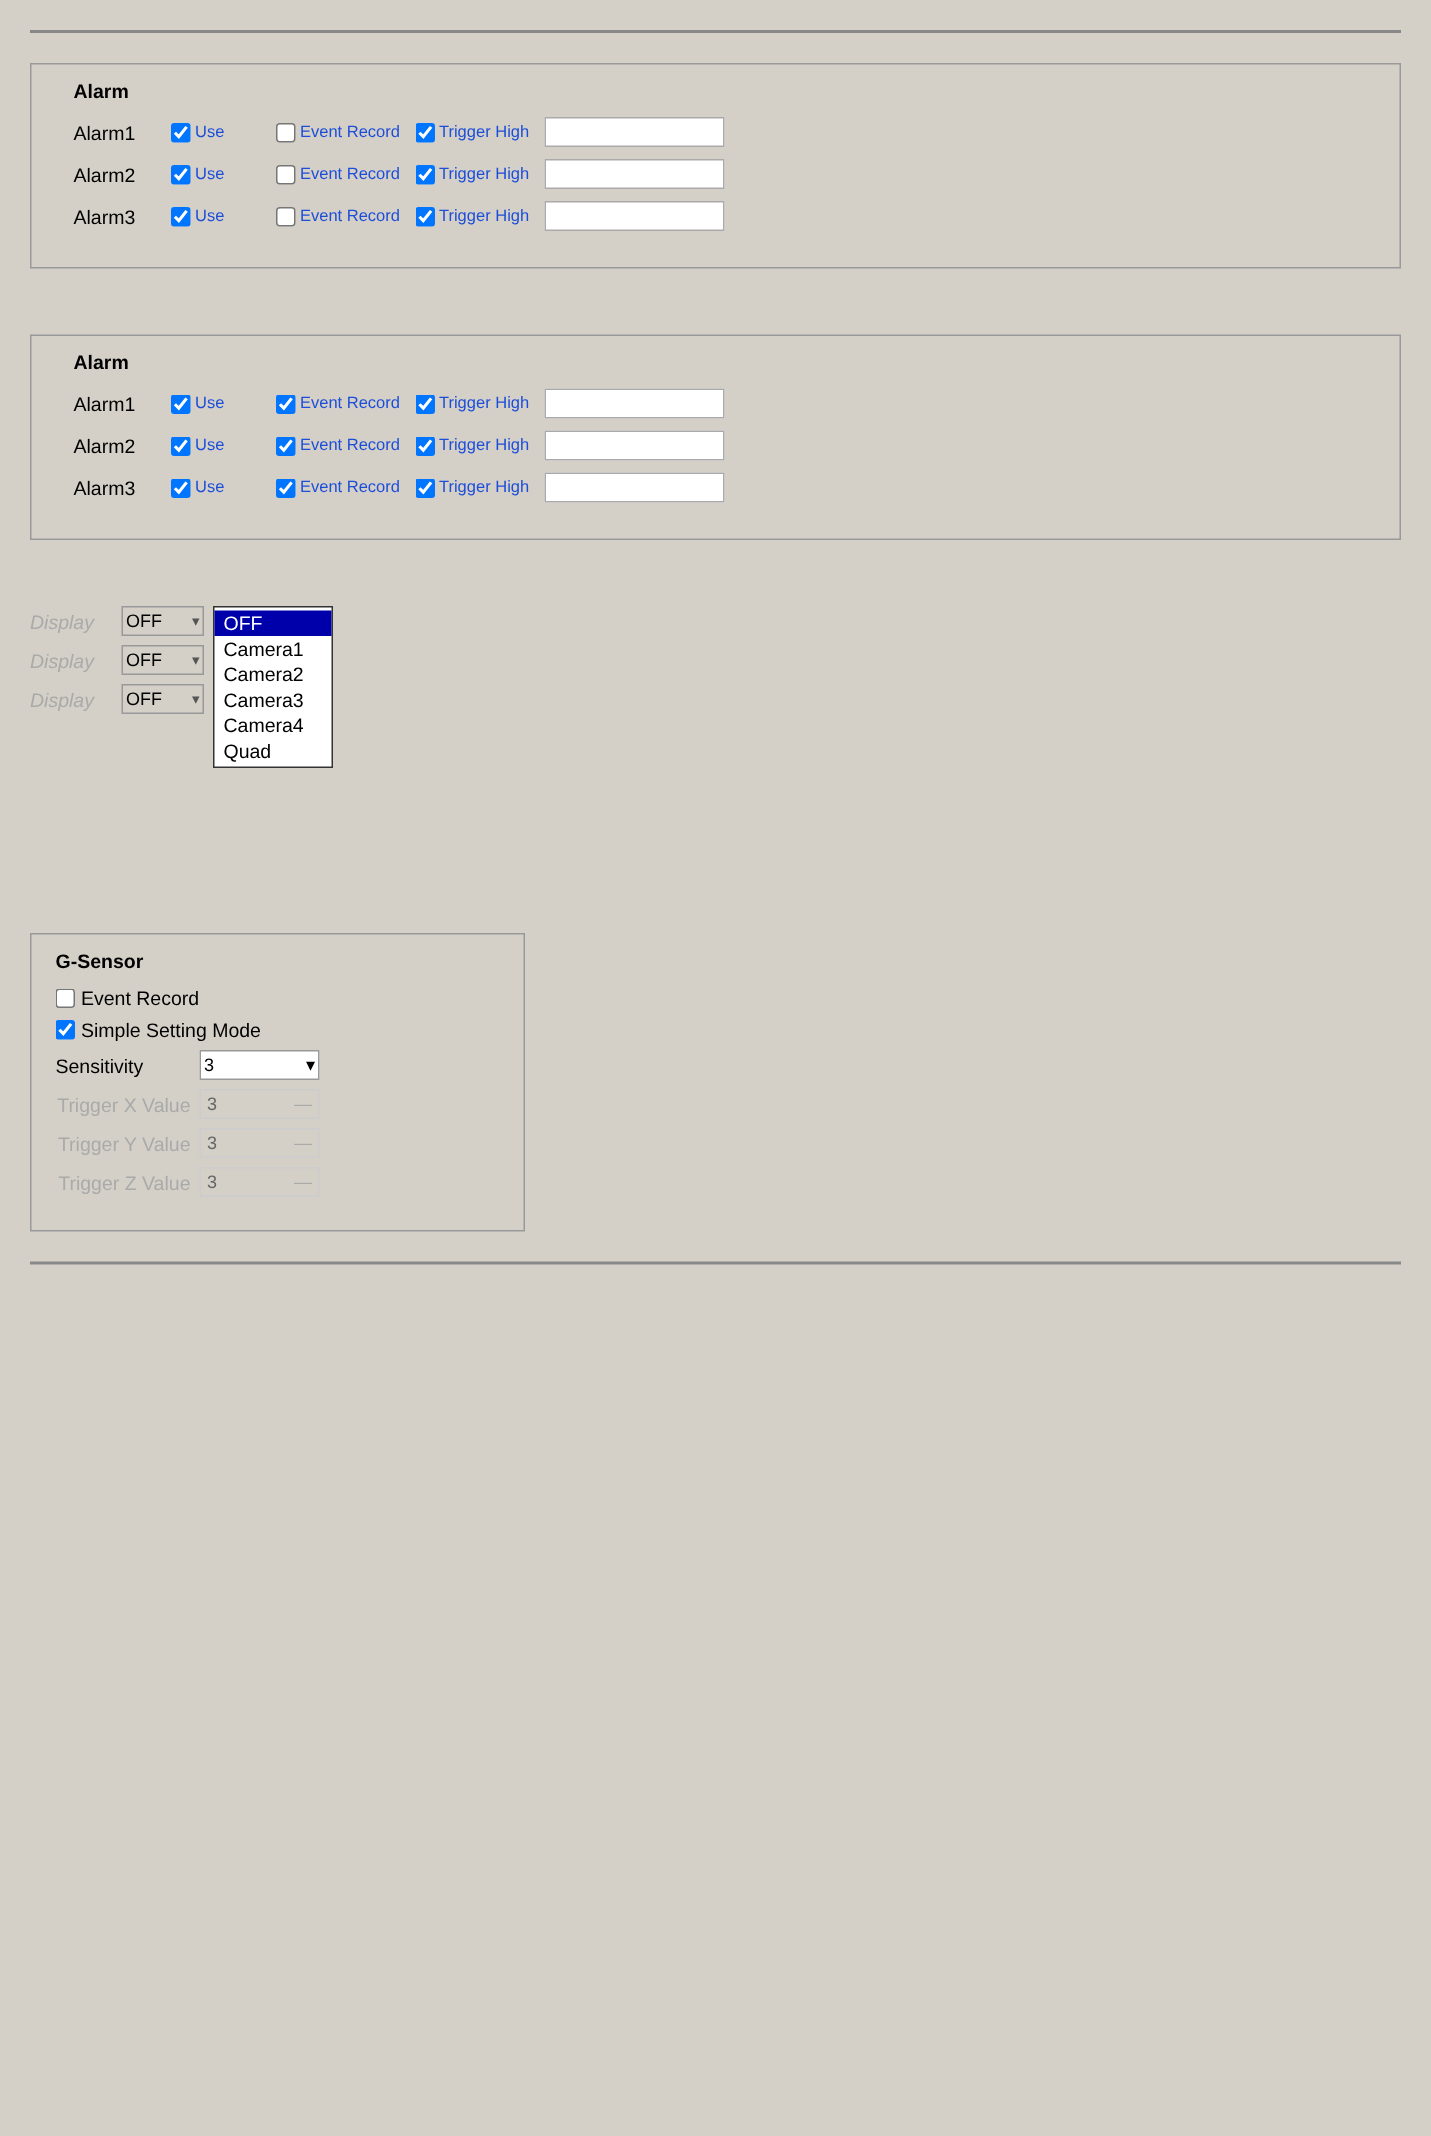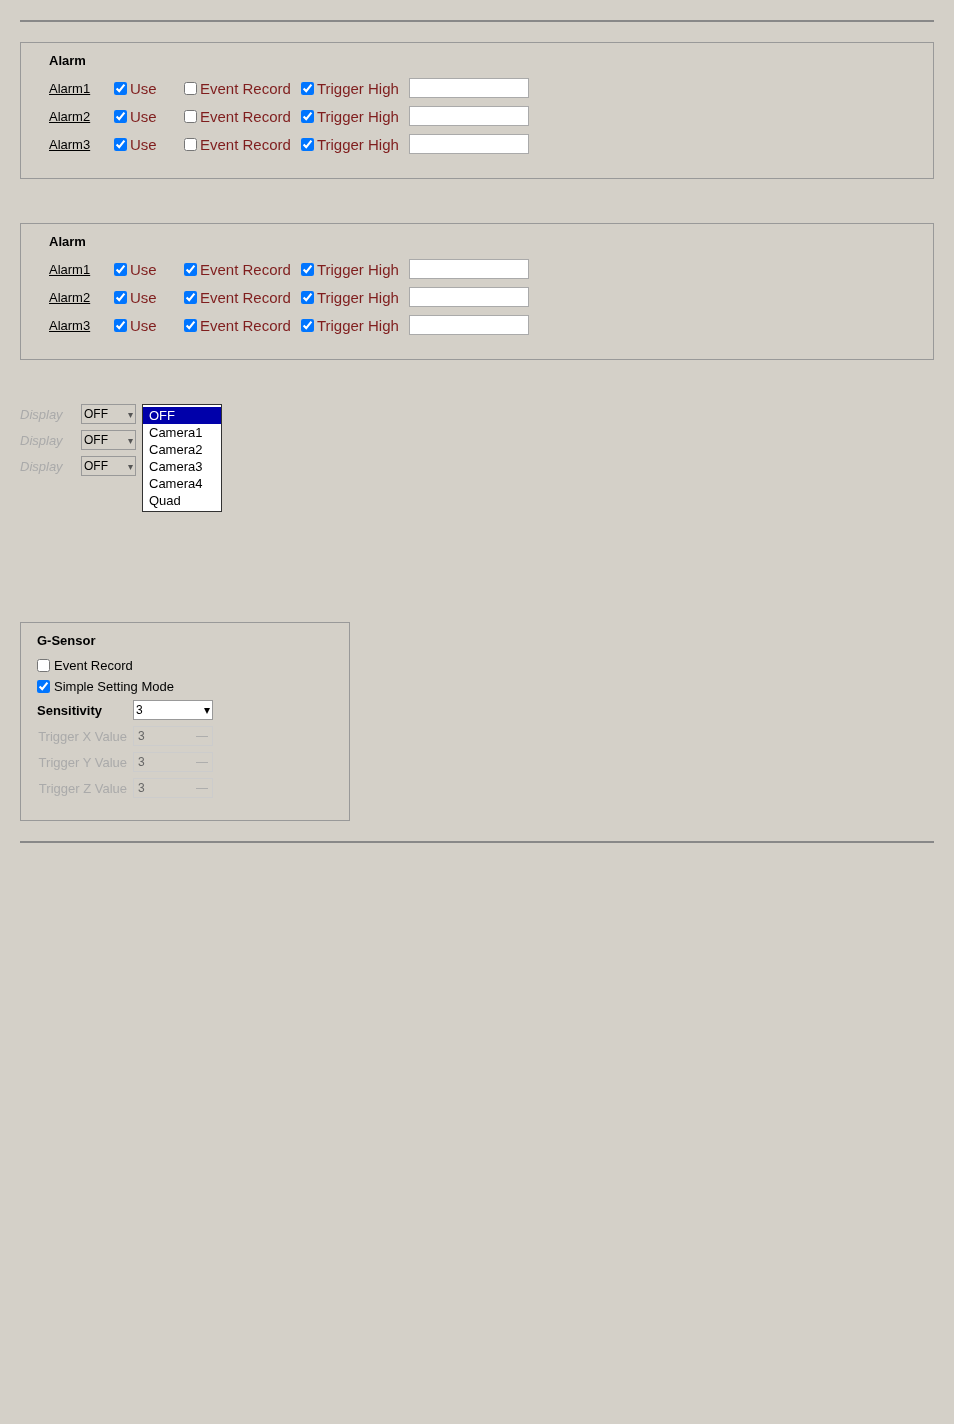--- a/index.html
+++ b/index.html
@@ -42,34 +42,33 @@
     .alarm-row {
       display: flex;
       align-items: center;
       margin-bottom: 8px;
       gap: 10px;
     }
     .alarm-label {
       width: 55px;
       font-size: 13px;
       color: #000;
-      text-decoration: underline;
     }
     .checkbox-group {
       display: flex;
       align-items: center;
       gap: 3px;
       min-width: 60px;
     }
     .checkbox-group input[type="checkbox"] {
       margin: 0;
     }
     .checkbox-group label {
-      font-size: 15px;
-      color: #7f1d1d;
+      font-size: 11px;
+      color: #1d4ed8;
     }
     .text-input {
       border: 1px solid #aaa;
       background: #fff;
       height: 20px;
       font-size: 13px;
       padding: 1px 4px;
       width: 120px;
     }
     .display-section {
@@ -144,21 +143,21 @@
     }
     .gsensor-checkbox-row {
       display: flex;
       align-items: center;
       gap: 4px;
       margin-bottom: 6px;
     }
     .gsensor-row-label {
       font-size: 13px;
       color: #000;
-      font-weight: bold;
+      font-weight: normal;
       width: 90px;
     }
     .gsensor-row-label.dim {
       color: #aaa;
       font-weight: normal;
       text-align: right;
     }
     .gsensor-select {
       border: 1px solid #999;
       background: #fff;

